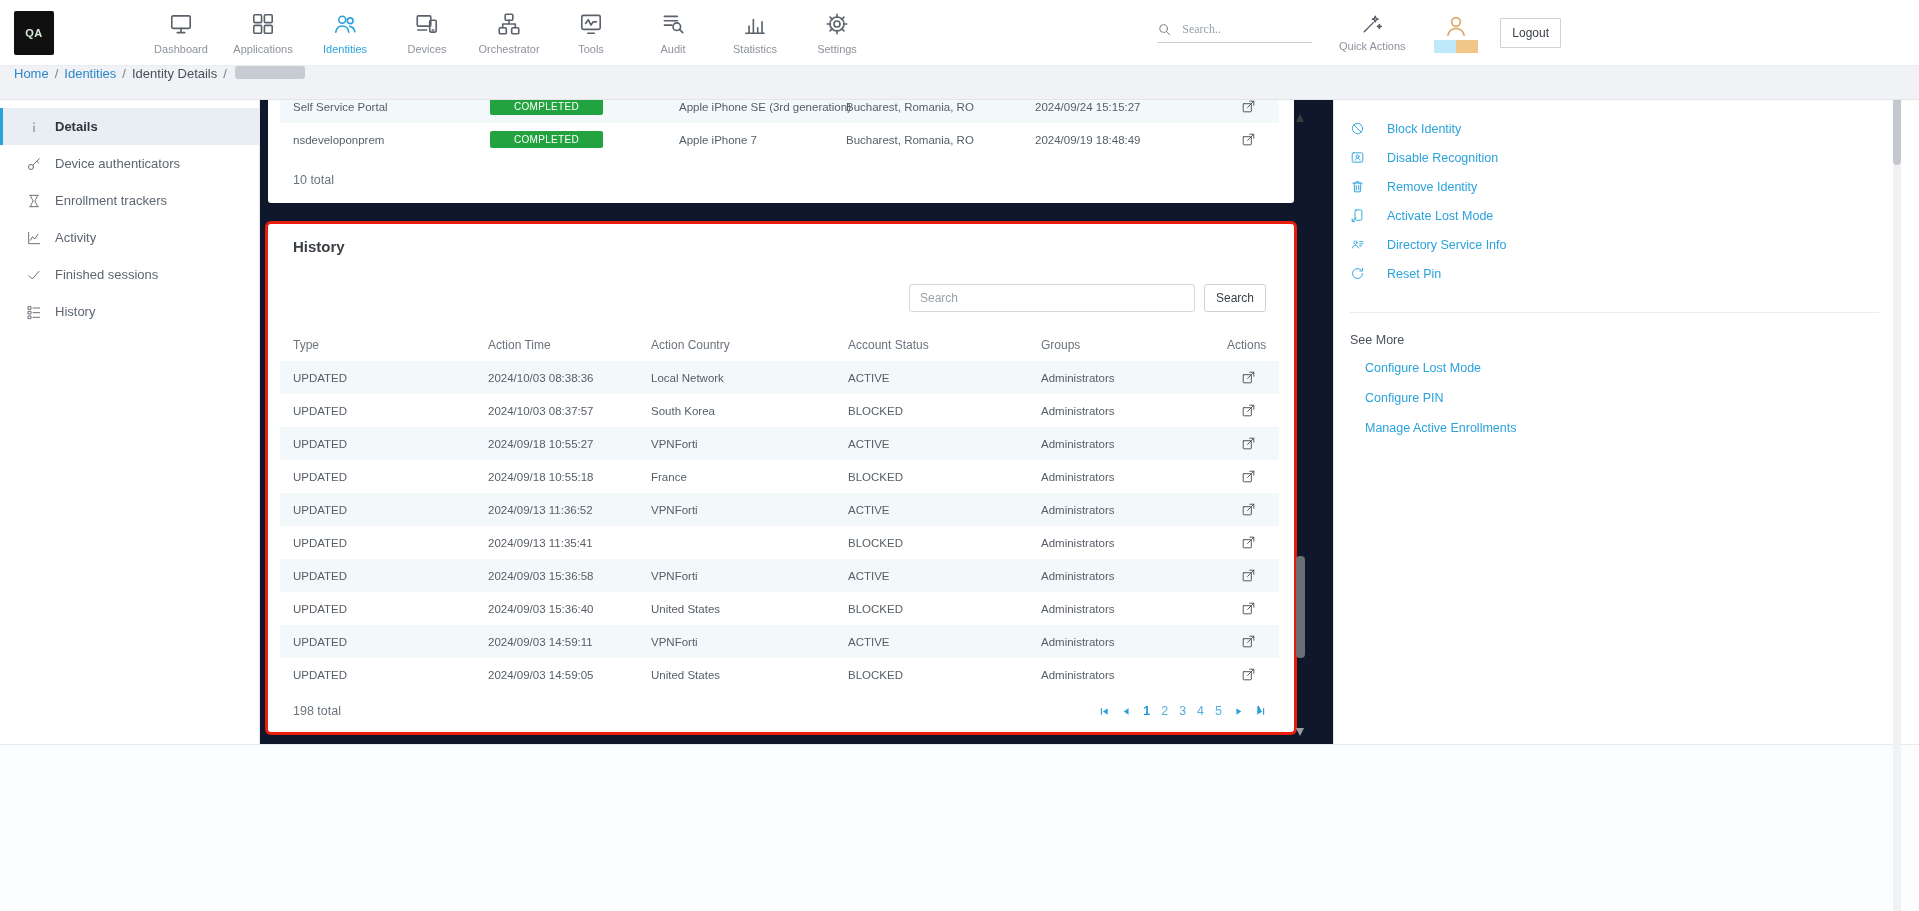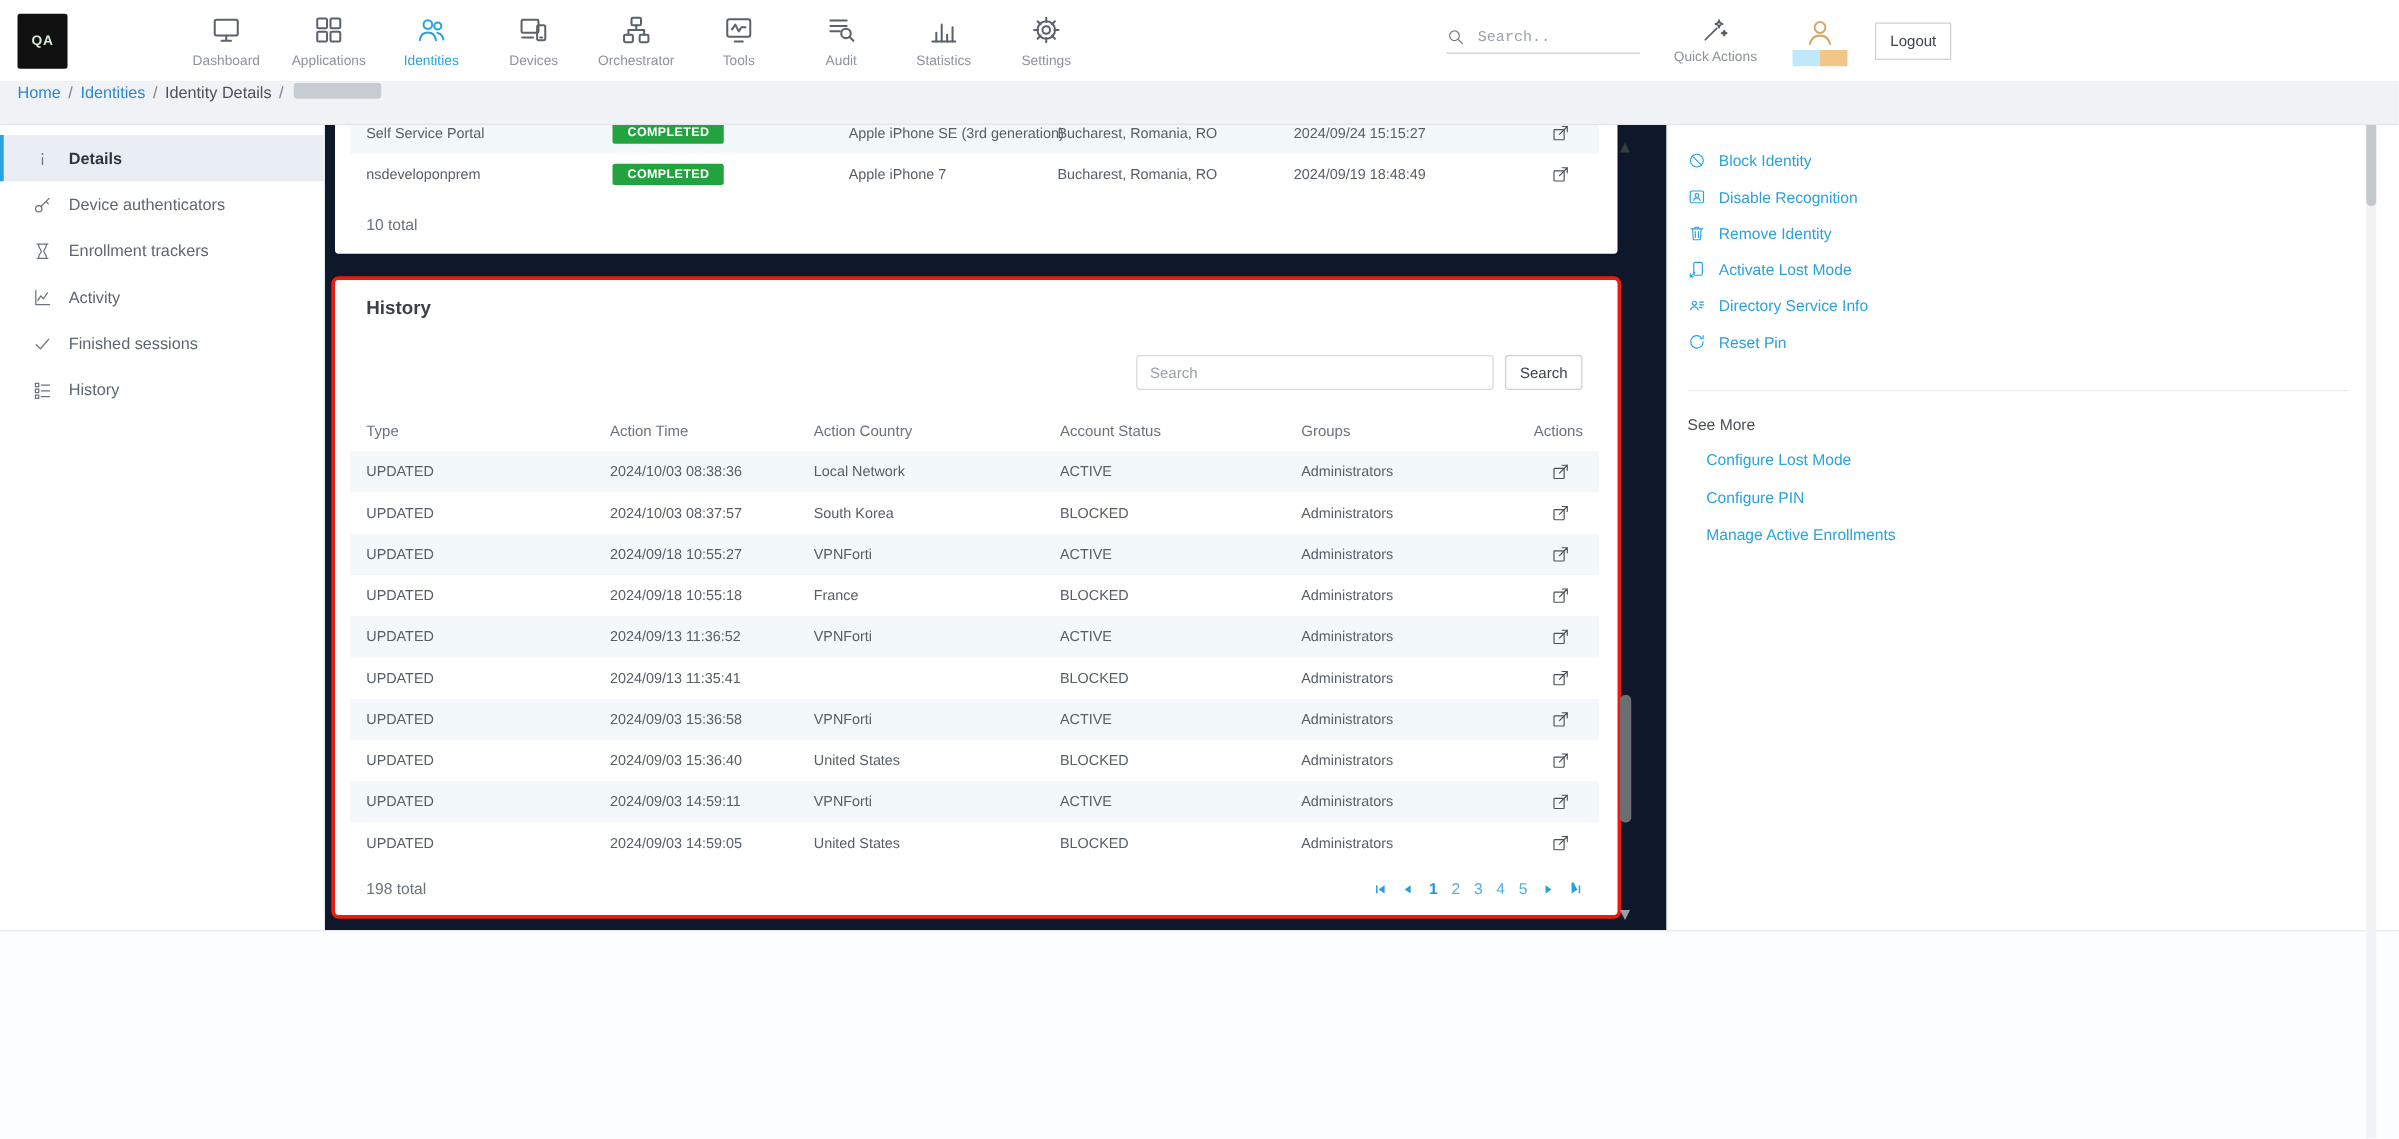--- a/index.html
+++ b/index.html
@@ -15,21 +15,21 @@
   .nav-item{width:82px;display:flex;flex-direction:column;align-items:center;gap:6px;cursor:pointer}
   .nav-item .icn{color:#5b626b}
   .nav-item .icn svg{width:26px;height:26px}
   .nav-label{font-size:11px;color:#8d939c;white-space:nowrap}
   .nav-item.active .icn{color:var(--accent,#2aa2dc)}
   .nav-item.active .nav-label{color:var(--accent,#2aa2dc)}
   .nav-right{margin-left:auto;display:flex;align-items:center;margin-right:358px}
   .nav-search{display:flex;align-items:center;border-bottom:1px solid #c9cdd4;padding-bottom:5px;width:155px}
   .nav-search .icn{color:#737a83}
   .nav-search .icn svg{width:15px;height:15px}
-  .nav-search input{border:none;outline:none;background:transparent;font-size:12px;margin-left:10px;width:118px;color:#444;font-family:Liberation Mono, monospace}
+  .nav-search input{border:none;outline:none;background:transparent;font-size:12px;margin-left:10px;width:118px;color:#444;font-family:Liberation Serif, serif}
   .nav-search input::placeholder{color:#9aa1a8}
   .quick-actions{display:flex;flex-direction:column;align-items:center;gap:5px;margin-left:24px;width:72px;cursor:pointer}
   .quick-actions .icn{color:#555c64}
   .quick-actions .icn svg{width:22px;height:22px}
   .qa-label{font-size:11px;color:#8d939c;white-space:nowrap}
   .avatar-box{margin-left:26px;display:flex;flex-direction:column;align-items:center;cursor:pointer}
   .avatar-box .icn{color:#d9a868}
   .avatar-box .icn svg{width:26px;height:26px}
   .avatar-bar{display:flex;margin-top:1px}
   .avatar-bar .seg1{width:22px;height:13px;background:#bfe9fb}
@@ -52,21 +52,21 @@
   .side-item.active{background:#e9eef5;border-left-color:var(--accent,#2aa2dc);color:#2f363d}
   .side-item.active .side-label{font-weight:bold}
   .main{width:1073px;flex:none;background:#0f172a;position:relative;padding-left:8px;overflow:hidden}
   .card{background:#fff;width:1026px;border-radius:3px;box-shadow:0 1px 2px rgba(0,0,0,.07)}
 
   
   .sessions-card{margin-top:-10px;padding:0 28px 0 25px}
   .s-row{display:grid;grid-template-columns:197px 189px 167px 189px 200px 1fr;align-items:center;height:33px;font-size:11.5px;color:#565e66;margin:0 -13px;padding:0 13px}
   .s-row.alt{background:#f3f8fb}
   .s-cell{white-space:nowrap}
-  .badge{display:inline-block;background:var(--success,#23a33f);color:#fff;font-size:10px;font-weight:bold;padding:3px 12px;border-radius:2px;letter-spacing:.3px}
+  .badge{display:inline-block;background:var(--success,#23a33f);color:#fff;font-size:10px;font-weight:normal;padding:3px 24px;border-radius:2px;letter-spacing:.3px}
   .s-total{font-size:12.5px;color:#6a737c;padding:17px 0 16px}
 
   
   .history-card{margin-top:21px;padding:12px 28px 14px 25px;box-shadow:0 0 0 3px var(--annotation,#ea1c0d),0 1px 2px rgba(0,0,0,.07);position:relative}
   .h-title{font-size:15px;font-weight:bold;color:#3a4046;padding-top:2px}
   .h-search-row{display:flex;justify-content:flex-end;align-items:center;gap:9px;margin-top:29px}
   .h-search-input{width:286px;height:28px;border:1px solid #d5d9de;border-radius:3px;padding:0 10px;font-size:12px;color:#444;outline:none;font-family:inherit;background:#fff}
   .h-search-input::placeholder{color:#9aa1a8}
   .h-search-btn{width:62px;height:28px;border:1px solid #ccd1d7;border-radius:3px;background:#fff;font-size:12px;color:#3c4249;cursor:pointer;font-family:inherit}
   .h-table-head{display:grid;grid-template-columns:195px 163px 197px 193px 186px 1fr;font-size:12px;color:#6a737c;margin-top:26px;padding-bottom:9px}
@@ -85,21 +85,21 @@
   .page-num.active{color:#1f93d6;font-weight:bold}
 
   
   .main-scroll{position:absolute;top:0;right:28px;width:9px;height:644px}
   .ms-up{position:absolute;top:14px;left:0;width:0;height:0;border-left:4.5px solid transparent;border-right:4.5px solid transparent;border-bottom:8px solid #3a3d40}
   .ms-thumb{position:absolute;top:456px;left:0;width:9px;height:102px;background:#6b6f73;border-radius:4px}
   .ms-down{position:absolute;bottom:8px;left:0;width:0;height:0;border-left:4.5px solid transparent;border-right:4.5px solid transparent;border-top:8px solid #9aa0a6}
 
   
   .rpanel{flex:1;background:#fff;border-left:1px solid #e6e9ed;padding:14px 40px 0 16px}
-  .p-item{display:flex;align-items:center;gap:10px;height:29px;color:var(--accent,#2aa2dc);font-size:12.5px;cursor:pointer}
+  .p-item{display:flex;align-items:center;gap:22px;height:29px;color:var(--accent,#2aa2dc);font-size:12.5px;cursor:pointer}
   .p-item .icn{color:var(--accent,#2aa2dc)}
   .p-item .icn svg{width:15px;height:15px}
   .divider{height:1px;background:#e9ecef;margin-top:24px}
   .see-more{margin-top:20px;font-size:12.5px;color:#4a5158}
   .sm-item{margin-left:15px;line-height:30px;font-size:12.5px;color:var(--accent,#2aa2dc);cursor:pointer}
   #see-more-items{margin-top:6px}
 
   
   .bottom{height:167px;background:#fcfdff;border-top:1px solid #e8ebee}
   .vscroll{position:absolute;top:66px;right:18px;width:8px;height:845px;background:#f1f2f4}

